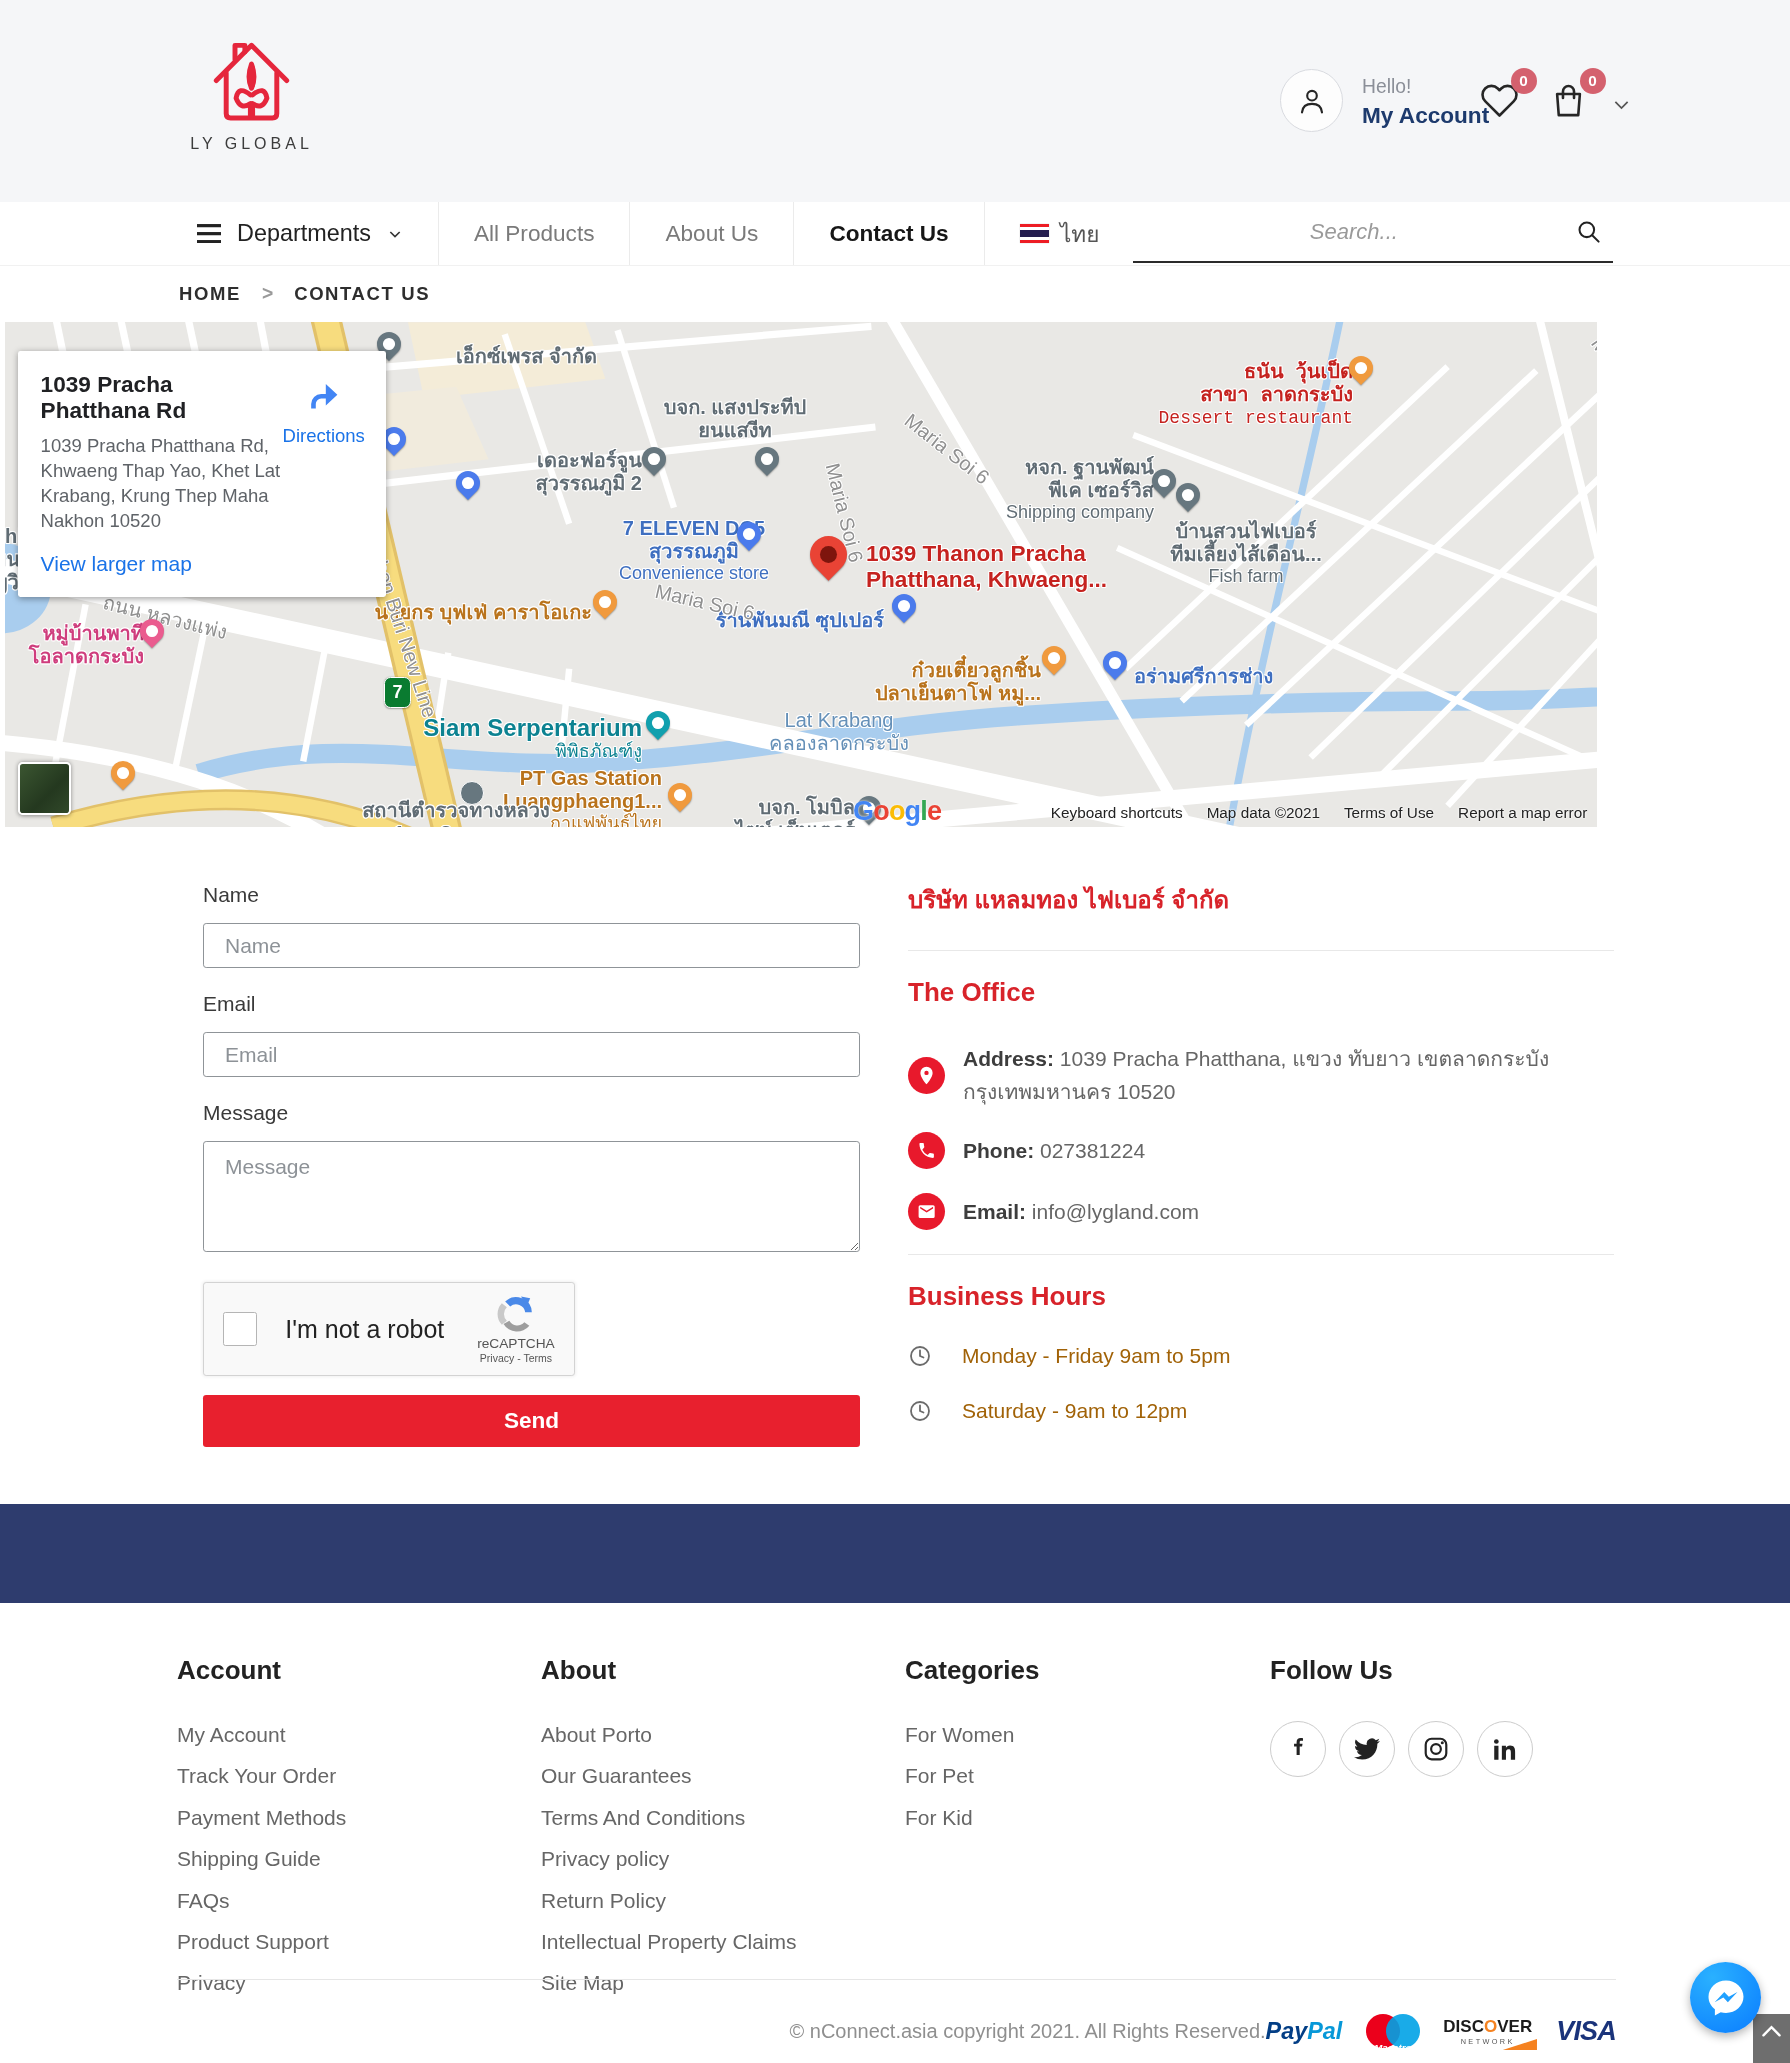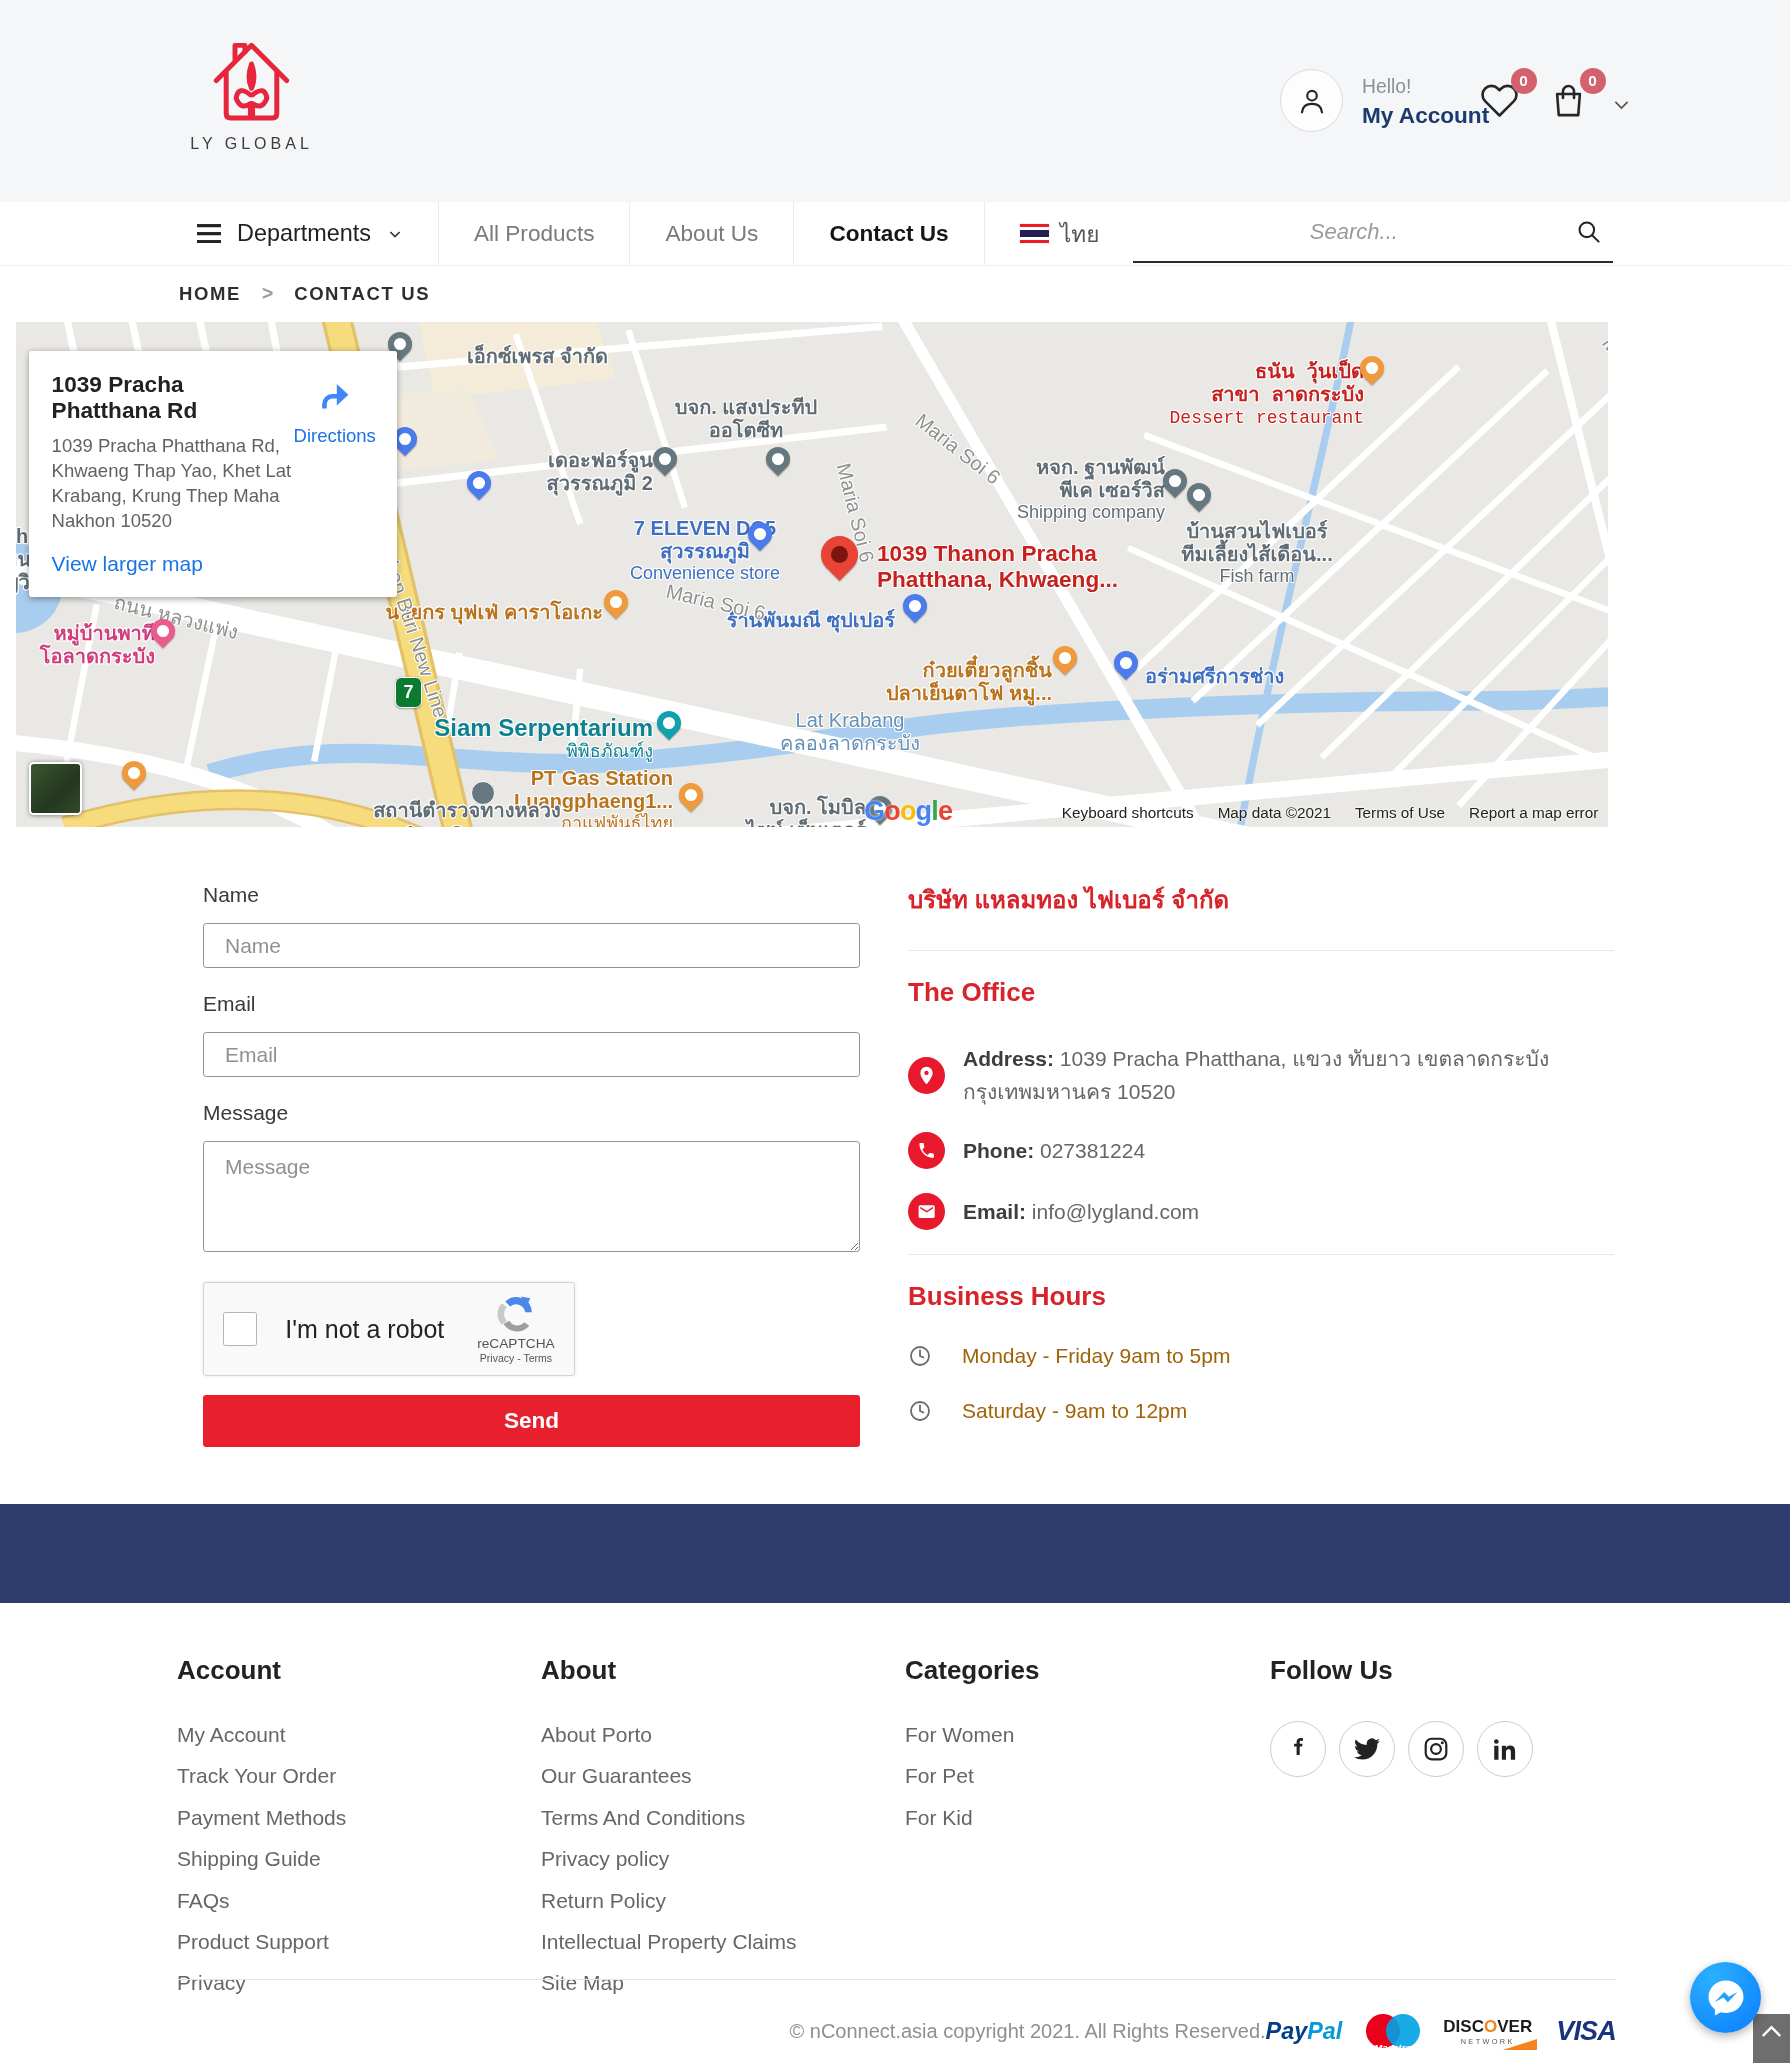--- a/index.html
+++ b/index.html
@@ -35,21 +35,21 @@
 .search input::placeholder{color:#9a9a9a}
 .search .sicon{margin-right:11.3px;cursor:pointer}
 
 
 .crumbs{position:absolute;top:266px;left:0;width:100%;height:56px;background:#fff;display:flex;align-items:center;gap:21px;padding-left:179px}
 .crumb{font-size:18.5px;font-weight:bold;letter-spacing:1.6px;color:#2e2e2e}
 .crumb.home{cursor:pointer}
 .crumb-sep{color:#9a9a9a;font-size:19.3px;font-weight:bold}
 
 
-.map{position:absolute;top:322px;left:16px;width:1592px;height:505px;overflow:hidden;background:#e9e8e5;cursor:grab}
+.map{position:absolute;top:322px;left:5px;width:1592px;height:505px;overflow:hidden;background:#e9e8e5;cursor:grab}
 .map .roads{position:absolute;left:0;top:0}
 .maplabel{position:absolute;line-height:1.14;font-size:20px;font-weight:bold;white-space:nowrap;text-shadow:0.8px 0 0 #fff,-0.8px 0 0 #fff,0 0.8px 0 #fff,0 -0.8px 0 #fff,0.8px 0.8px 0 #fff,-0.8px -0.8px 0 #fff,0.8px -0.8px 0 #fff,-0.8px 0.8px 0 #fff}
 .maplabel .sub{display:block;font-size:18px;font-weight:normal}
 .maplabel span{display:block}
 .pin{position:absolute;border-radius:50% 50% 50% 0;transform:rotate(-45deg);box-shadow:-0.8px 0.8px 1.6px rgba(0,0,0,.35);cursor:pointer}
 .pin::after{content:"";position:absolute;inset:26%;background:#fff;border-radius:50%}
 .pin.pin-red::after{background:#7e150d}
 .mdot{position:absolute;border-radius:50%;border:1.6px solid #fff;cursor:pointer}
 .gshield{position:absolute;width:27px;height:31px;background:#0a7b30;border:1.6px solid #fff;border-radius:6.4px;color:#fff;font-size:18px;font-weight:bold;display:flex;align-items:center;justify-content:center;box-shadow:0 0.8px 1.6px rgba(0,0,0,.3)}
 .infocard{position:absolute;left:13px;top:29px;width:368px;background:#fff;border-radius:2.4px;box-shadow:0 1.6px 6.4px rgba(0,0,0,.35);padding:21px 22.6px;display:flex;z-index:3}
@@ -258,21 +258,21 @@
     <line x1="392" y1="-30" x2="560" y2="680" stroke="#e2c169" stroke-width="38"></line>
     <line x1="392" y1="-30" x2="560" y2="680" stroke="#f7dc7e" stroke-width="30"></line>
   </svg>
 
   <div id="maplabels">
       <div class="maplabel" style="left: 451px; top: 22.6px; color: rgb(96, 108, 116); font-size: 20px; transform: translateX(0%) rotate(0deg); transform-origin: 0px 0px; text-align: left;">
         <span>เอ็กซ์เพรส จำกัด</span>
       </div>
       <div class="maplabel" style="left: 730px; top: 74px; color: rgb(96, 108, 116); font-size: 20px; transform: translateX(-50%) rotate(0deg); transform-origin: center center; text-align: center;">
         <span>บจก. แสงประทีป</span>
-        <span>ออโตซีท</span>
+        <span>ยนแสงีท</span>
       </div>
       <div class="maplabel" style="left: 637px; top: 127px; color: rgb(96, 108, 116); font-size: 20px; transform: translateX(-100%) rotate(0deg); transform-origin: center center; text-align: right;">
         <span>เดอะฟอร์จูน</span>
         <span>สุวรรณภูมิ 2</span>
       </div>
       <div class="maplabel" style="left: 587px; top: 279px; color: rgb(185, 115, 28); font-size: 20px; transform: translateX(-100%) rotate(0deg); transform-origin: center center; text-align: right;">
         <span>นายกร บุฟเฟ่ คาราโอเกะ</span>
       </div>
       <div class="maplabel" style="left: 689px; top: 195px; color: rgb(63, 111, 192); font-size: 20px; transform: translateX(-50%) rotate(0deg); transform-origin: center center; text-align: center;">
         <span>7 ELEVEN DC5</span>

